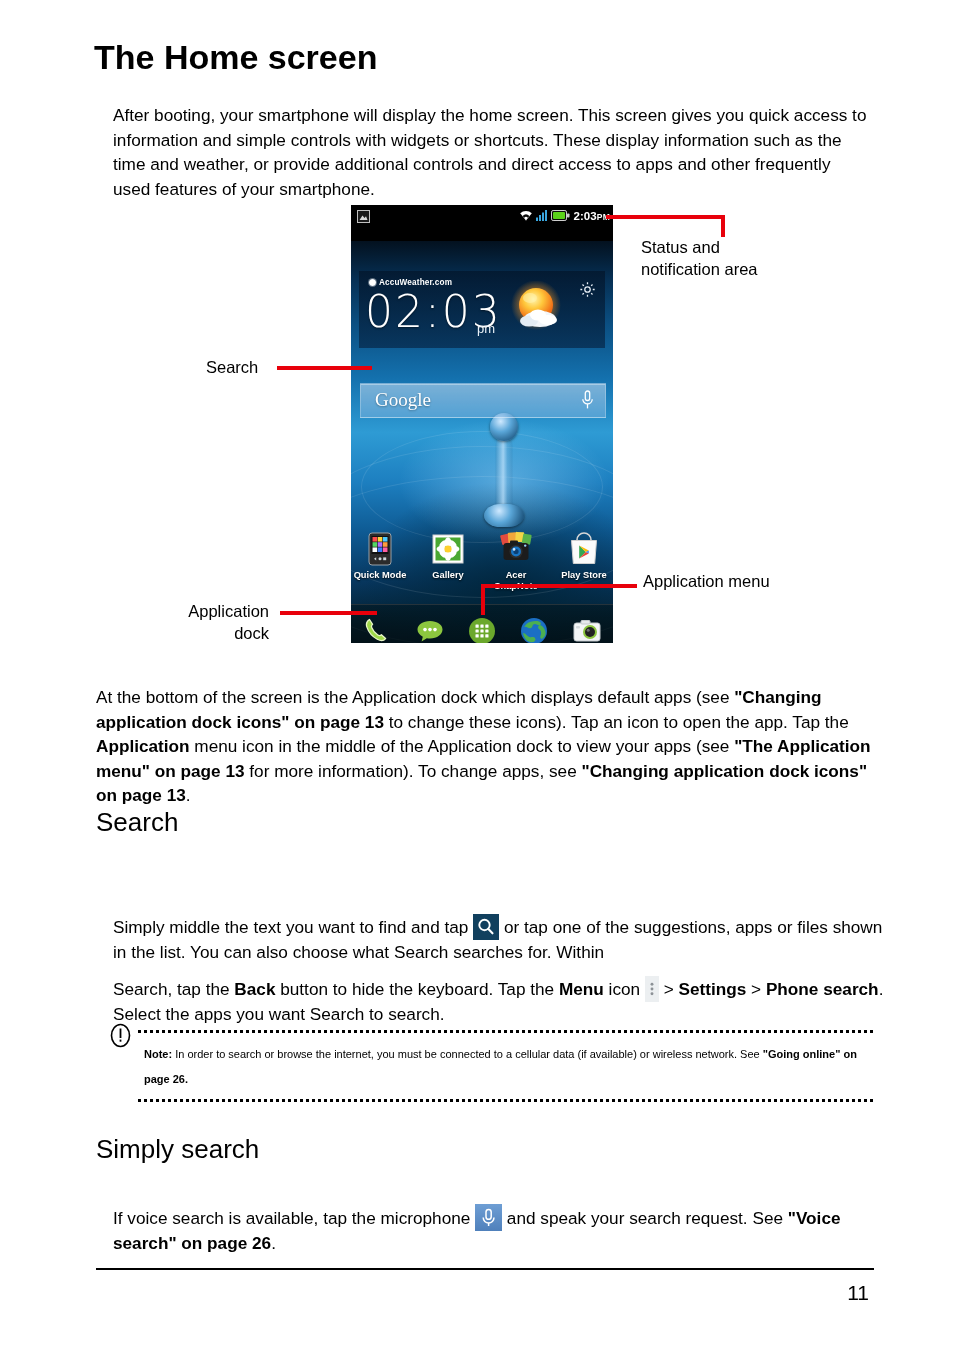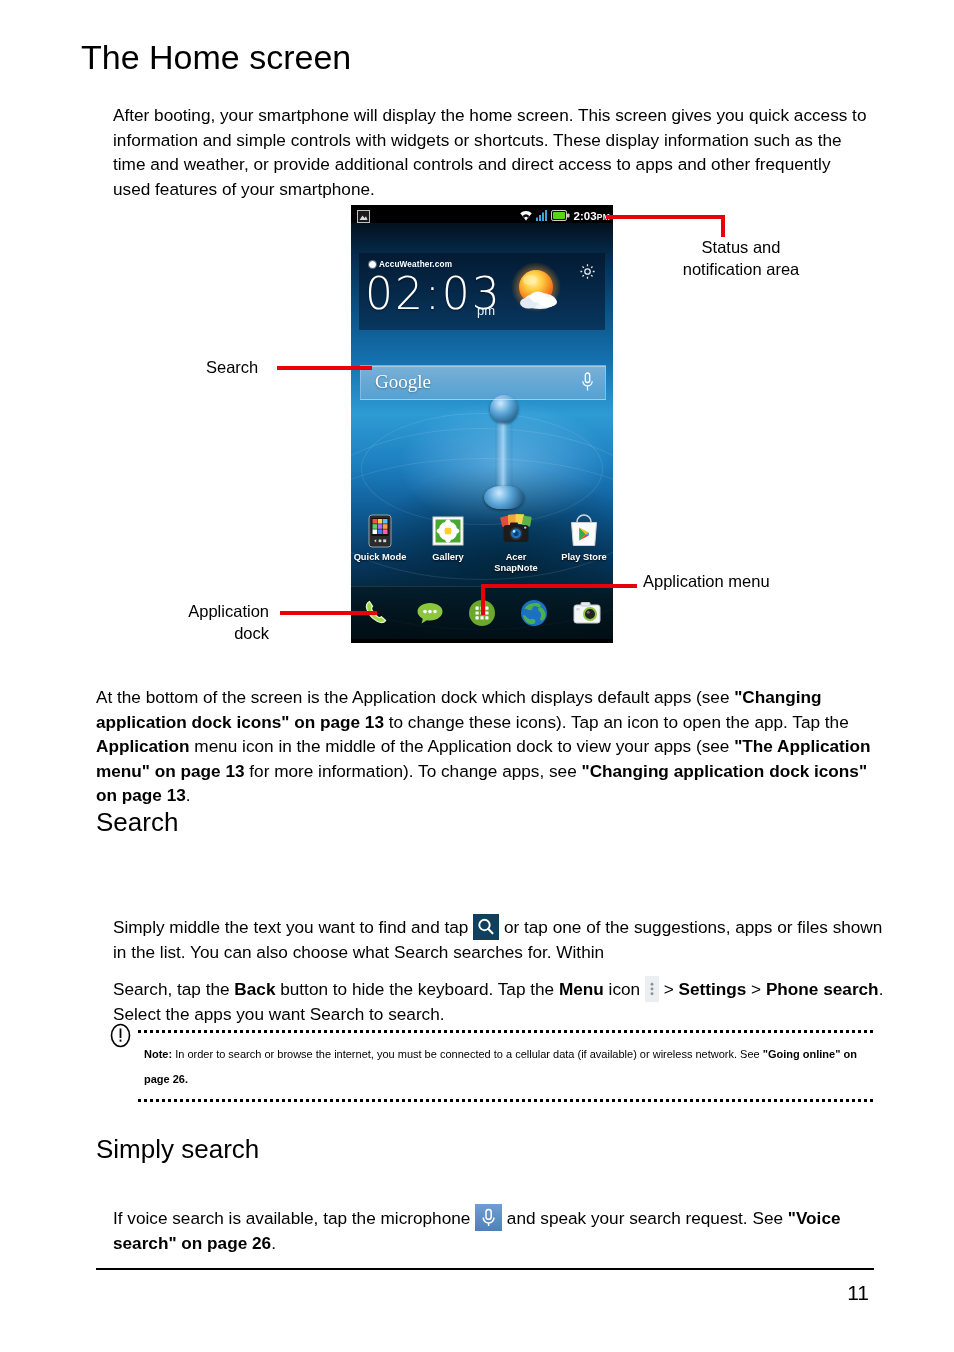--- a/index.html
+++ b/index.html
@@ -8,22 +8,22 @@
     background:#ffffff;
     font-family:"Liberation Sans", sans-serif;
     color:#000;
     position:relative;
     overflow:hidden;
   }
   .page { position:relative; width:954px; height:1352px; }
 
   
   .h1 {
-    position:absolute; left:81px; top:36px;
-    font-size:34px; font-weight:400; letter-spacing:0px;
+    position:absolute; left:94px; top:36px;
+    font-size:34px; font-weight:700; letter-spacing:0px;
     line-height:42px;
   }
   .h2 {
     position:absolute; left:96px;
     font-size:26px; font-weight:400; line-height:32px;
   }
   .body-p {
     position:absolute; left:113px;
     font-size:17.2px; line-height:24.6px;
     text-align:left;
@@ -47,21 +47,21 @@
     position:absolute; right:3px; top:0; height:22px;
     display:flex; align-items:center; gap:3px;
   }
   .sb-time {
     color:#fff; font-size:11.5px; font-weight:bold;
     letter-spacing:.1px; line-height:22px;
   }
   .sb-ampm { font-size:8.5px; font-weight:bold; letter-spacing:.2px; }
 
   .wallpaper {
-    position:absolute; left:0; top:18px; width:306px; height:416px;
+    position:absolute; left:0; top:36px; width:306px; height:416px;
     background:
       radial-gradient(ellipse 150px 90px at 50% 58%, rgba(160,220,255,.45), rgba(0,0,0,0) 70%),
       radial-gradient(ellipse 200px 150px at 50% 85%, rgba(0,35,55,.85), rgba(0,0,0,0) 75%),
       linear-gradient(180deg,
         #03111f 0%, #062f53 9%, #0b4f82 20%,
         #1471ae 33%, #2e9bd4 46%, #1d7fc0 58%,
         #0e5a93 70%, #07375f 82%, #03202f 92%, #011018 100%);
   }
   
   .ripple {
@@ -145,21 +145,21 @@
   .dock {
     position:absolute; left:0; bottom:0; width:262px; height:52px;
     background:linear-gradient(180deg, rgba(3,22,30,.55), rgba(2,14,20,.85));
     border-top:1px solid rgba(255,255,255,.14);
     display:flex; align-items:center; justify-content:space-around;
   }
   .dock-ico { width:32px; height:32px; position:relative; }
 
   
   .callout-label {
-    position:absolute; font-size:16.5px; line-height:22px; color:#000;text-align:center;
+    position:absolute; font-size:16.5px; line-height:22px; color:#000;
   }
   .leader { position:absolute; background:#e8000b; }
 
   
   .chip {
     display:inline-block; vertical-align:-4px;
     position:relative;
   }
   .chip-google {
     width:60px; height:22px;

